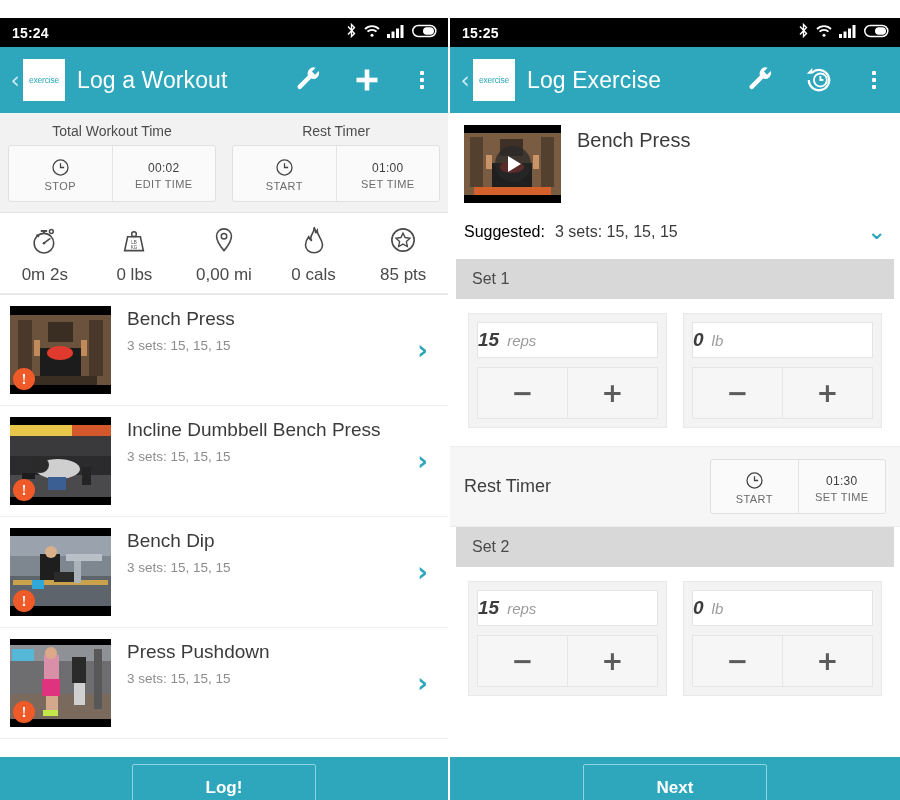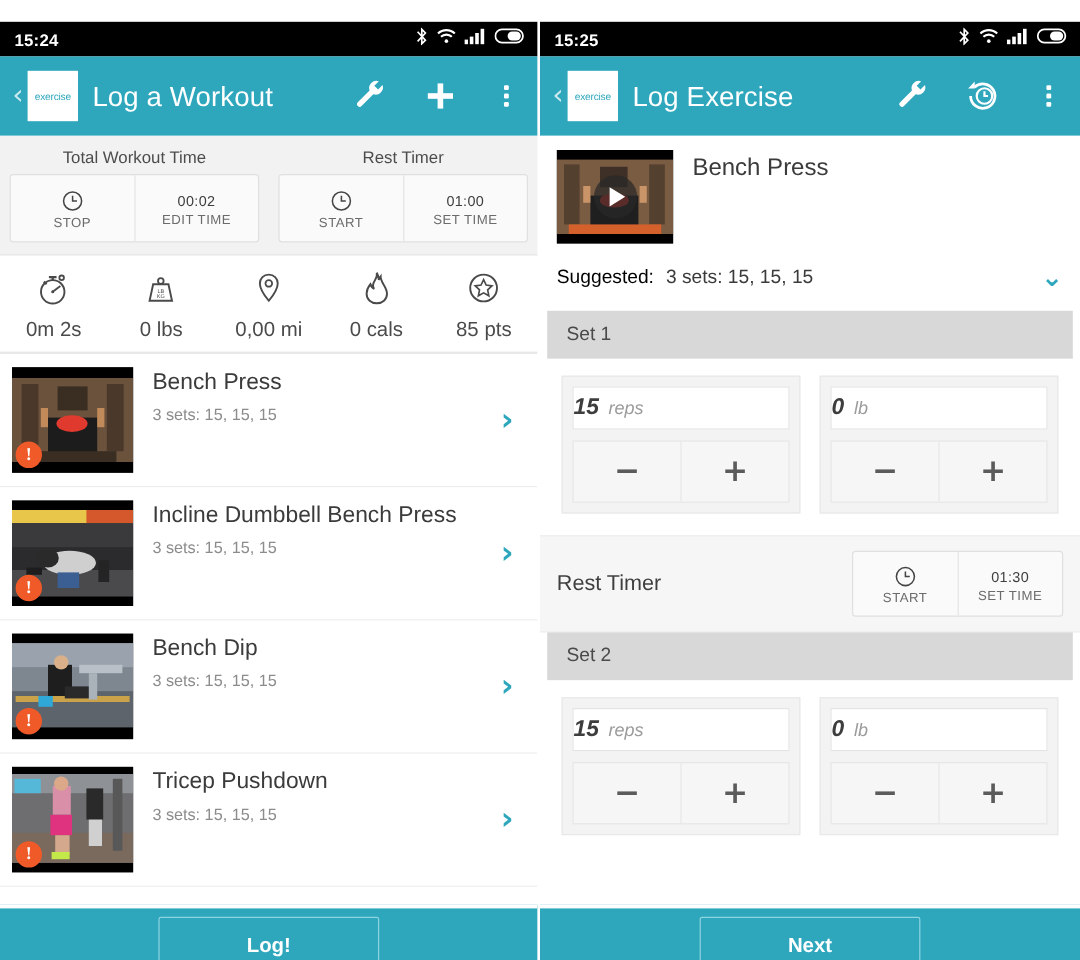--- a/index.html
+++ b/index.html
@@ -403,21 +403,21 @@
             <rect x="32" y="40" width="18" height="17" fill="#e0337f"></rect>
             <rect x="36" y="57" width="12" height="16" fill="#d4a88c"></rect>
             <rect x="33" y="71" width="15" height="6" fill="#c3e84a"></rect>
             <rect x="62" y="18" width="14" height="26" fill="#2a2a2a"></rect>
             <rect x="64" y="44" width="11" height="22" fill="#d0d0d0"></rect>
             <rect x="84" y="10" width="8" height="60" fill="#585858"></rect>
           </svg>
           <div class="alert-badge">!</div>
         </div>
         <div class="ex-text">
-          <div class="ex-name">Tricep Pushdown</div>
+          <div class="ex-name">Press Pushdown</div>
           <div class="ex-sets">3 sets: 15, 15, 15</div>
         </div>
         <div class="chev-right">›</div>
       </div>
 
     </div>
 
     <div class="bottombar">
       <div class="cta">Log!</div>
     </div>

